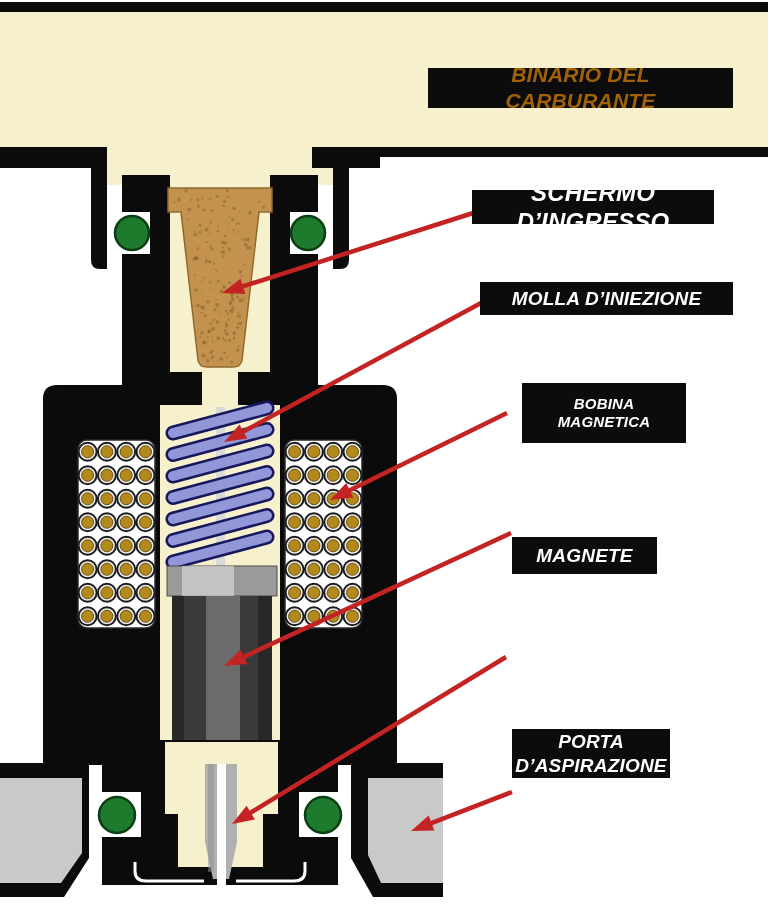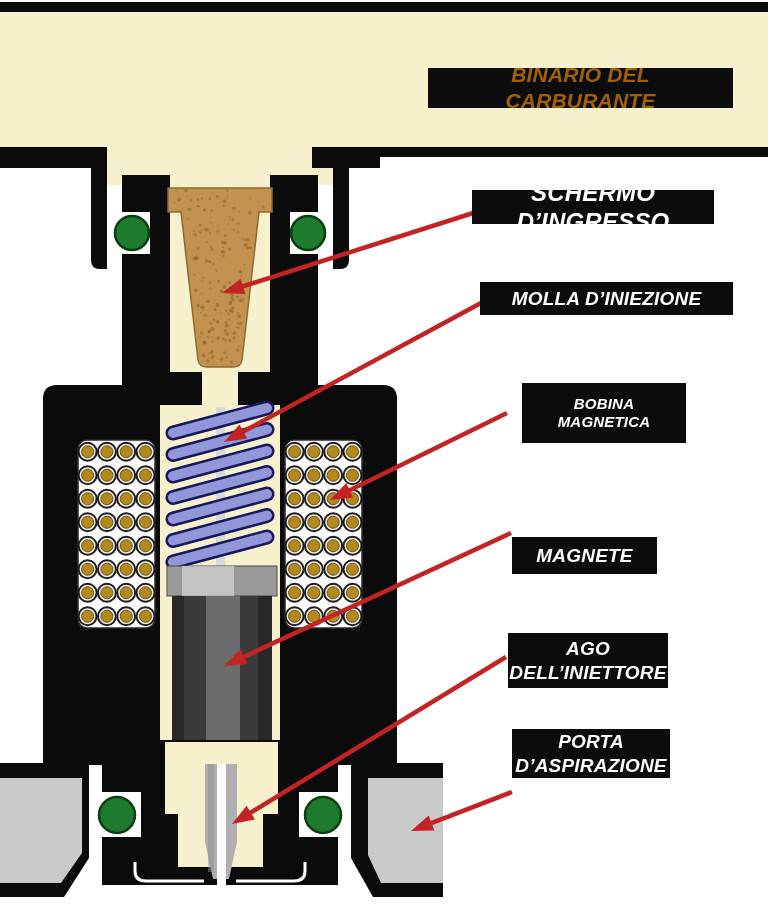--- a/index.html
+++ b/index.html
@@ -431,16 +431,15 @@
           <polygon points="411,831 428.6413781249196,815.6122848397298 434.4048440673017,830.5381838187194" fill="#c42323"></polygon>
         </g>
       </g>
 </svg>
 
 <div class="label lbl-rail" style="background: rgb(12, 12, 12); color: #a16207;">BINARIO DEL CARBURANTE</div>
 <div class="label lbl-screen" style="background: rgb(12, 12, 12); color: rgb(255, 255, 255);">SCHERMO D’INGRESSO</div>
 <div class="label lbl-spring" style="background: rgb(12, 12, 12); color: rgb(255, 255, 255);">MOLLA D’INIEZIONE</div>
 <div class="label lbl-coil" style="background: rgb(12, 12, 12); color: rgb(255, 255, 255);">BOBINA MAGNETICA</div>
 <div class="label lbl-magnet" style="background: rgb(12, 12, 12); color: rgb(255, 255, 255);">MAGNETE</div>
-<div class="label lbl-needle" style="background: rgb(12, 12, 12); color: rgb(255, 255, 255);">AGO DELL’INIETTORE</div>
 <div class="label lbl-port" style="background: rgb(12, 12, 12); color: rgb(255, 255, 255);">PORTA D’ASPIRAZIONE</div>
 
 </div>
 
 </body></html>

